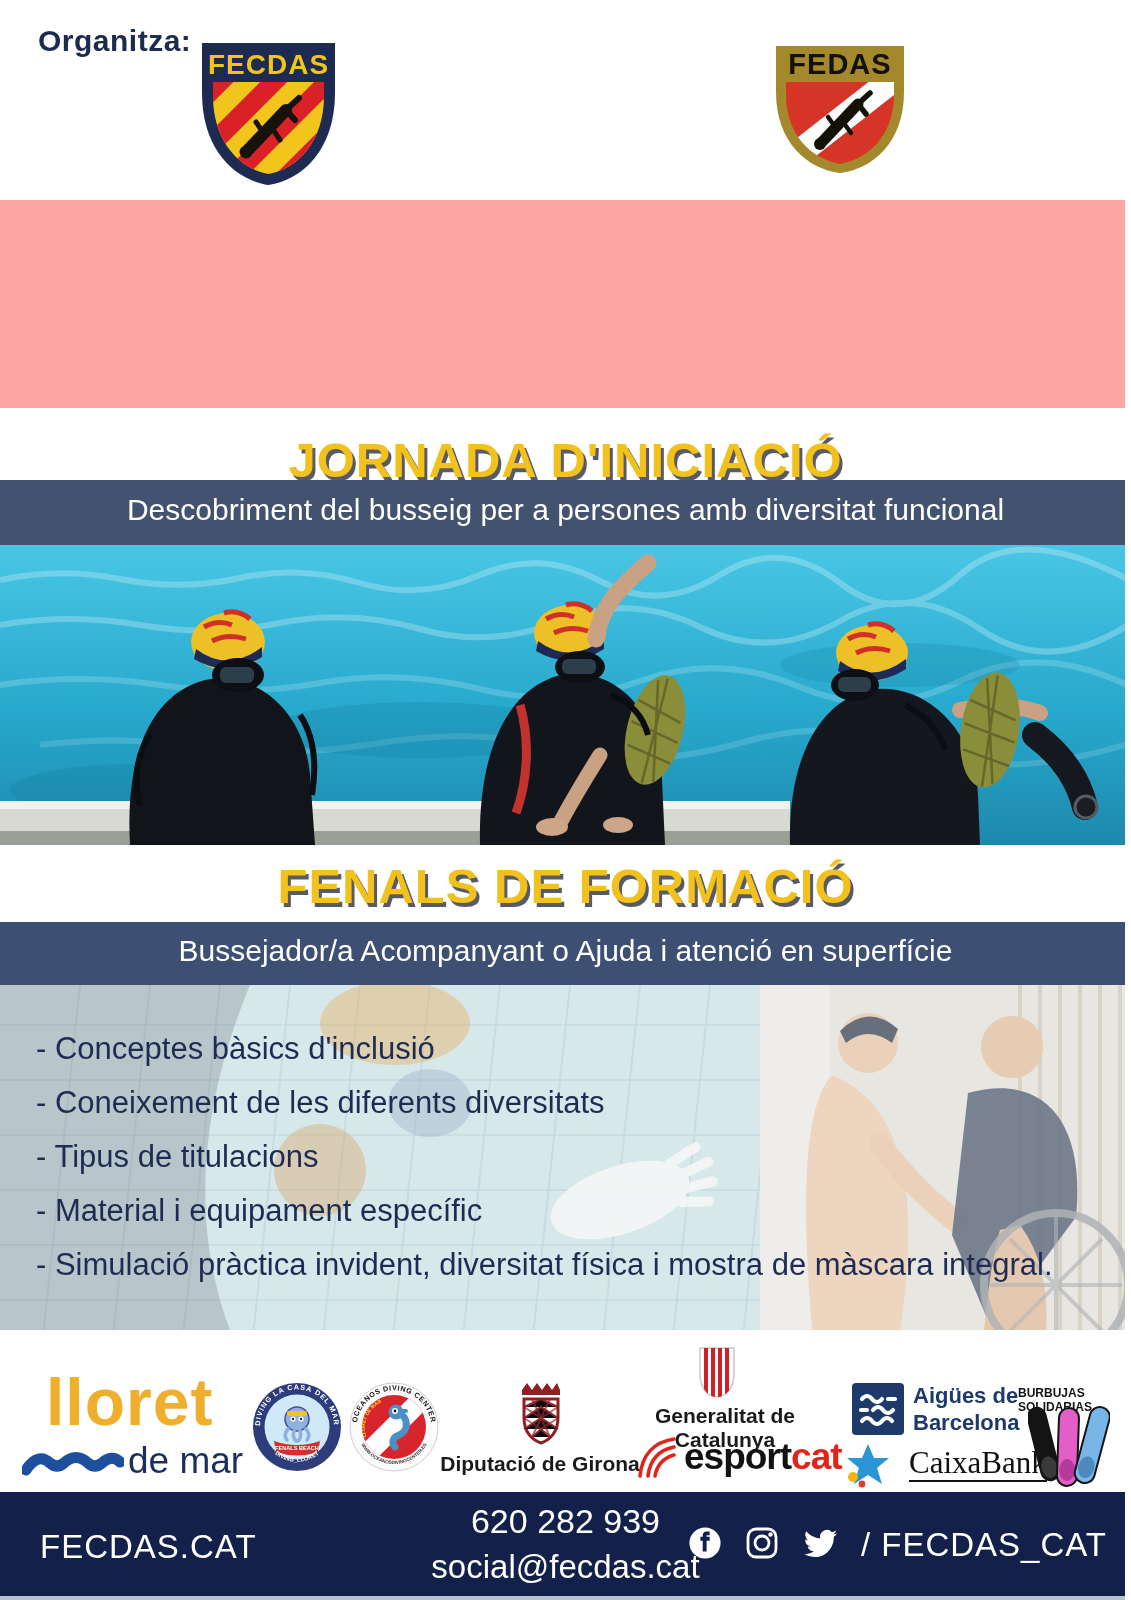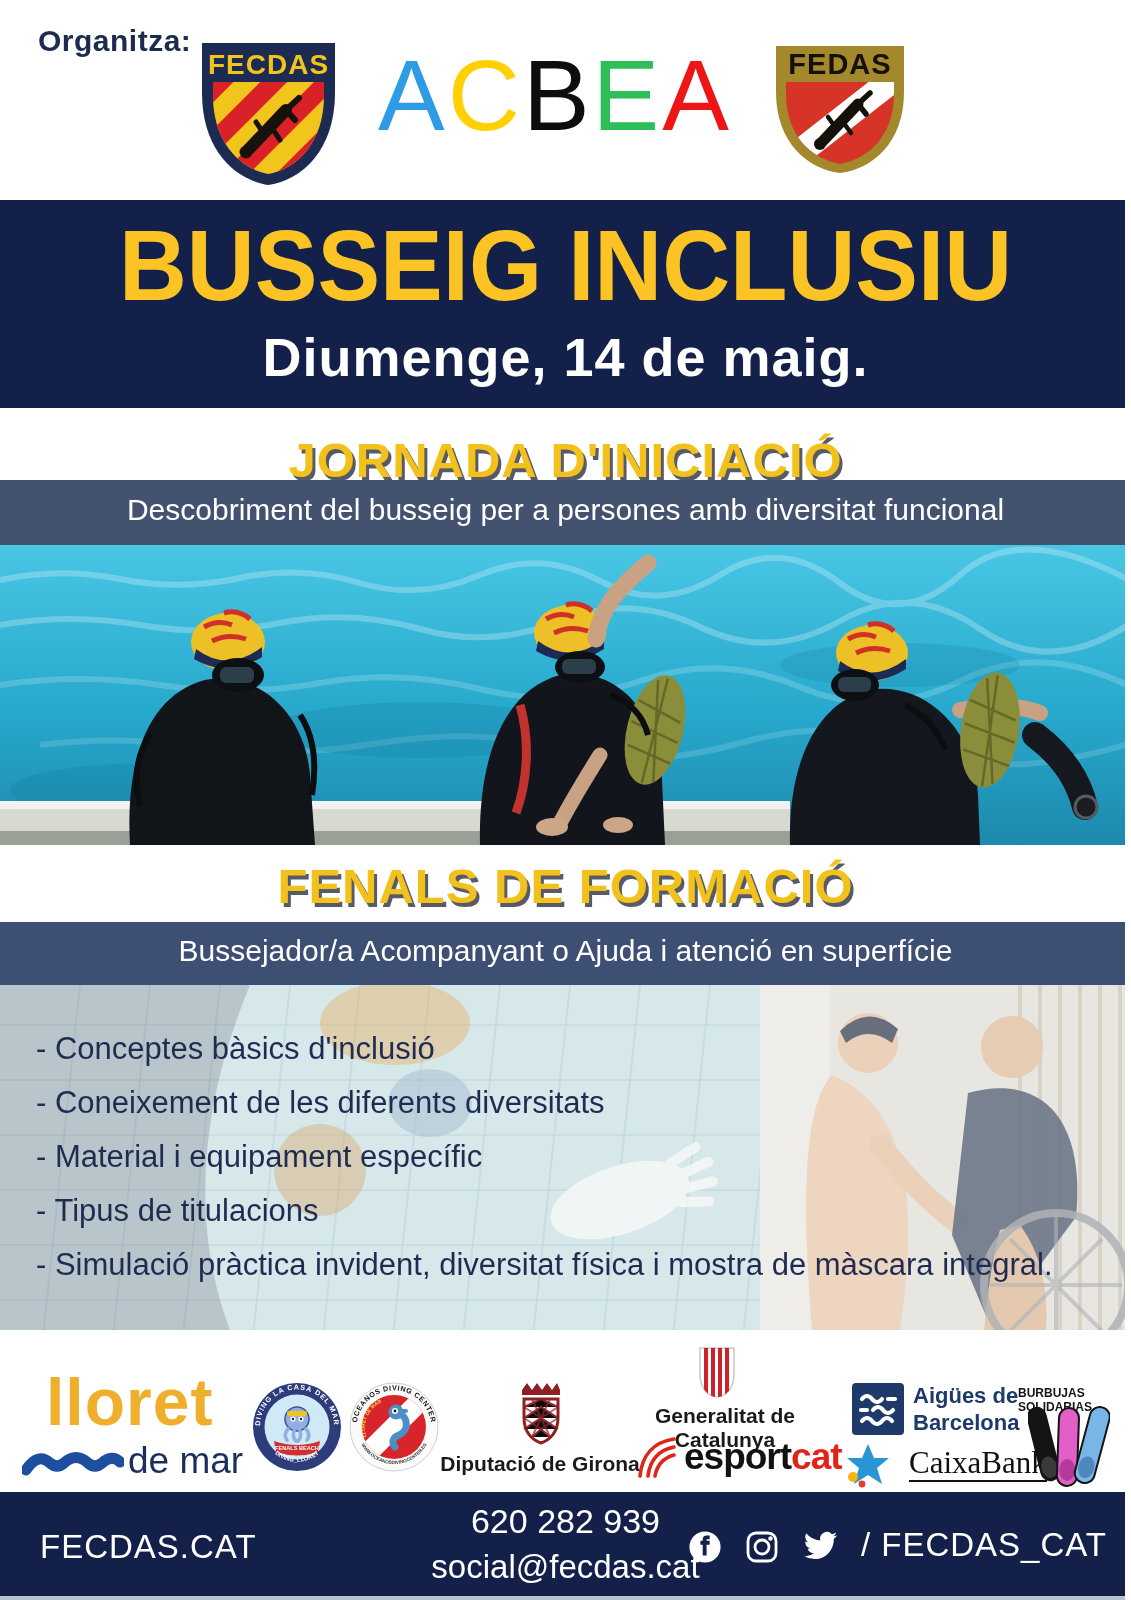--- a/index.html
+++ b/index.html
@@ -61,21 +61,21 @@
   .caixabank-text{margin-left:18px;font-family:"Liberation Serif",serif;font-size:31px;color:#111;border-bottom:2px solid #111;padding-bottom:2px;line-height:30px}
   .burbujas-text{position:absolute;left:1018px;top:56px;font-size:12px;font-weight:700;line-height:14px;color:#141414;letter-spacing:0}
   .burbujas-fins{position:absolute;left:1028px;top:72px}
 
   
   .footer{position:absolute;top:1492px;left:0;width:1131px;height:108px;background:#12204a;color:#fff}
   .footer::after{content:"";position:absolute;left:0;bottom:0;width:100%;height:4px;background:#b6c2d2}
   .footer-web{position:absolute;left:40px;top:36px;font-size:33px;letter-spacing:1px}
   .footer-phone{position:absolute;left:0;top:10px;width:1131px;text-align:center;font-size:34px}
   .footer-email{position:absolute;left:0;top:56px;width:1131px;text-align:center;font-size:33px}
-  .footer-social{position:absolute;right:24px;top:34px;display:flex;align-items:flex-end;gap:23px}
+  .footer-social{position:absolute;right:24px;top:34px;display:flex;align-items:flex-start;gap:23px}
   .footer-handle{font-size:33px;letter-spacing:1px}
 </style>
 </head>
 <body>
 
 <div class="poster">
 
   <div class="header">
     <div class="organitza">Organitza:</div>
 
@@ -101,23 +101,20 @@
       </g>
       <text x="72.5" y="36" text-anchor="middle" font-size="28" font-weight="bold" fill="#f2c51d" letter-spacing="1">FECDAS</text>
       <g stroke="#17130c" stroke-linecap="round" fill="#17130c">
         <path d="M52 112 L90 72" stroke-width="12" fill="none"></path>
         <circle cx="50" cy="114" r="6.5" stroke="none"></circle>
         <path d="M90 72 L103 60 M90 72 L99 82" stroke-width="6" fill="none"></path>
         <path d="M68 96 L60 84 M76 90 L84 102" stroke-width="5" fill="none"></path>
       </g>
     </svg>
 
-    <div class="acbea">
-      <span style="color: rgb(46, 155, 229);">A</span><span style="color: rgb(255, 209, 3);">C</span><span style="color: rgb(13, 13, 13);">B</span><span style="color: rgb(45, 189, 89);">E</span><span style="color: rgb(237, 21, 21);">A</span>
-    </div>
 
     <svg class="fedas-logo" width="140" height="134" viewBox="0 0 140 134">
       <defs>
         <clipPath id="fedin">
             <path d="M16 40 H124 V52 C124 94 98 117 70 122 C42 117 16 94 16 52 Z"></path>
           </clipPath>
       </defs>
       <path d="M6 4 H134 V50 C134 100 103 127 70 131 C37 127 6 100 6 50 Z" fill="#a3892c"></path>
       <g clip-path="url(#fedin)">
         <rect x="0" y="0" width="140" height="134" fill="#d63426"></rect>
@@ -126,24 +123,20 @@
       <text x="70" y="32" text-anchor="middle" font-size="29" font-weight="bold" fill="#141108" letter-spacing="1">FEDAS</text>
       <g stroke="#141108" stroke-linecap="round" fill="#141108">
         <path d="M52 100 L88 62" stroke-width="11" fill="none"></path>
         <circle cx="50" cy="102" r="6" stroke="none"></circle>
         <path d="M88 62 L100 51 M88 62 L96 72" stroke-width="5.5" fill="none"></path>
         <path d="M66 86 L58 75 M73 80 L81 91" stroke-width="4.5" fill="none"></path>
       </g>
     </svg>
   </div>
 
-  <div class="banner">
-    <div class="banner-title">BUSSEIG INCLUSIU</div>
-    <div class="banner-date">Diumenge, 14 de maig.</div>
-  </div>
 
   <div class="hstrip strip1">
     <span class="section-heading">JORNADA D'INICIACIÓ</span>
   </div>
   <div class="substrip sub1">
     <span>Descobriment del busseig per a persones amb diversitat funcional</span>
   </div>
 
   <div class="pool">
     <svg viewBox="0 0 1131 300" preserveAspectRatio="none">
@@ -281,22 +274,22 @@
         <path d="M968 108 C1040 88 1086 132 1076 232 L992 345 L952 250 Z" fill="#2f3c55" opacity="0.9"></path>
         <path d="M1020 240 Q1050 280 1046 345 L984 345 Q990 280 1000 245 Z" fill="#d9b28e"></path>
         <circle cx="1056" cy="300" r="72" fill="none" stroke="#8d9296" stroke-width="8" opacity="0.85"></circle>
         <path d="M1056 230 V370 M990 300 H1122 M1010 254 L1102 346 M1102 254 L1010 346" stroke="#8d9296" stroke-width="4" opacity="0.6"></path>
         <rect x="760" y="0" width="371" height="345" fill="#ffffff" opacity="0.3"></rect>
       </g>
     </svg>
     <div class="topics">
       <div class="topic">- Conceptes bàsics d'inclusió</div>
       <div class="topic">- Coneixement de les diferents diversitats</div>
+      <div class="topic">- Tipus de titulacions</div>
       <div class="topic">- Material i equipament específic</div>
-      <div class="topic">- Tipus de titulacions</div>
       <div class="topic">- Simulació pràctica invident, diversitat física i mostra de màscara integral.</div>
     </div>
   </div>
 
   <div class="venue">
 
     <div class="lloret-word">lloret</div>
     <svg class="lloret-wave" width="102" height="32" viewBox="0 0 102 32">
       <path d="M4 24 Q16 6 28 17 Q35 23 42 17 Q54 6 66 17 Q73 23 80 17 Q90 8 98 16" stroke="#1d4f9e" stroke-width="11" stroke-linecap="round" fill="none"></path>
     </svg>

